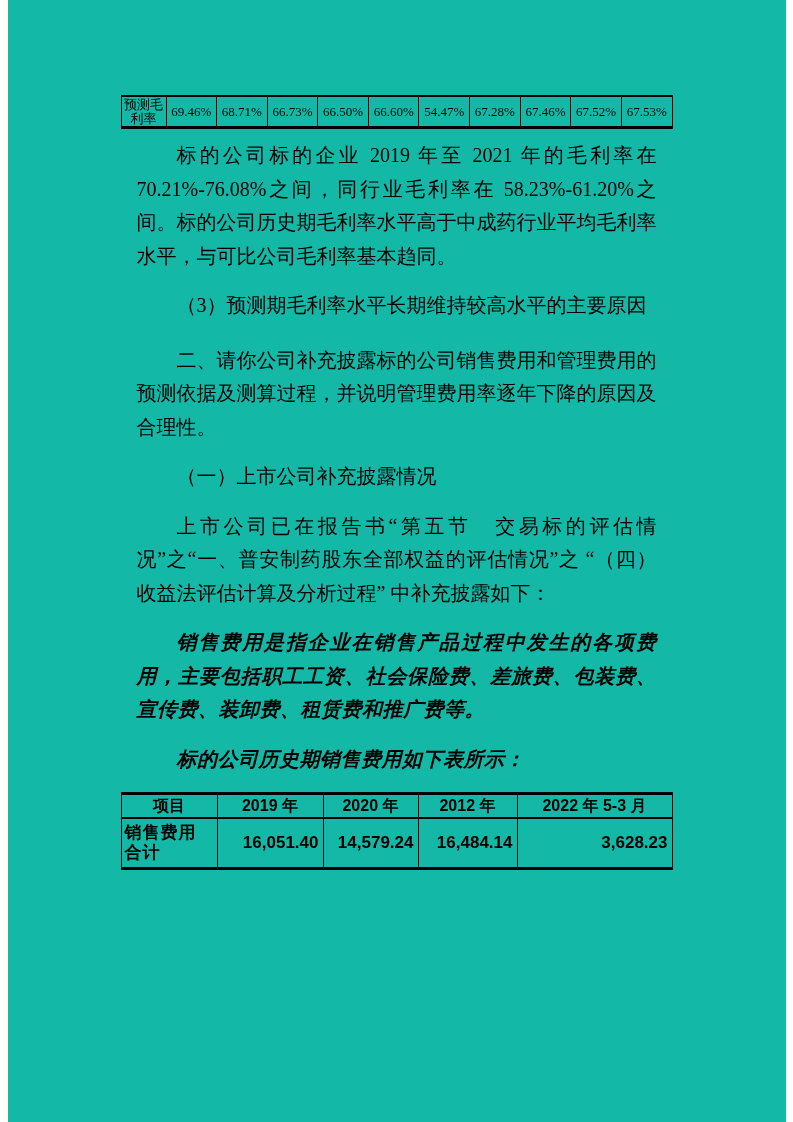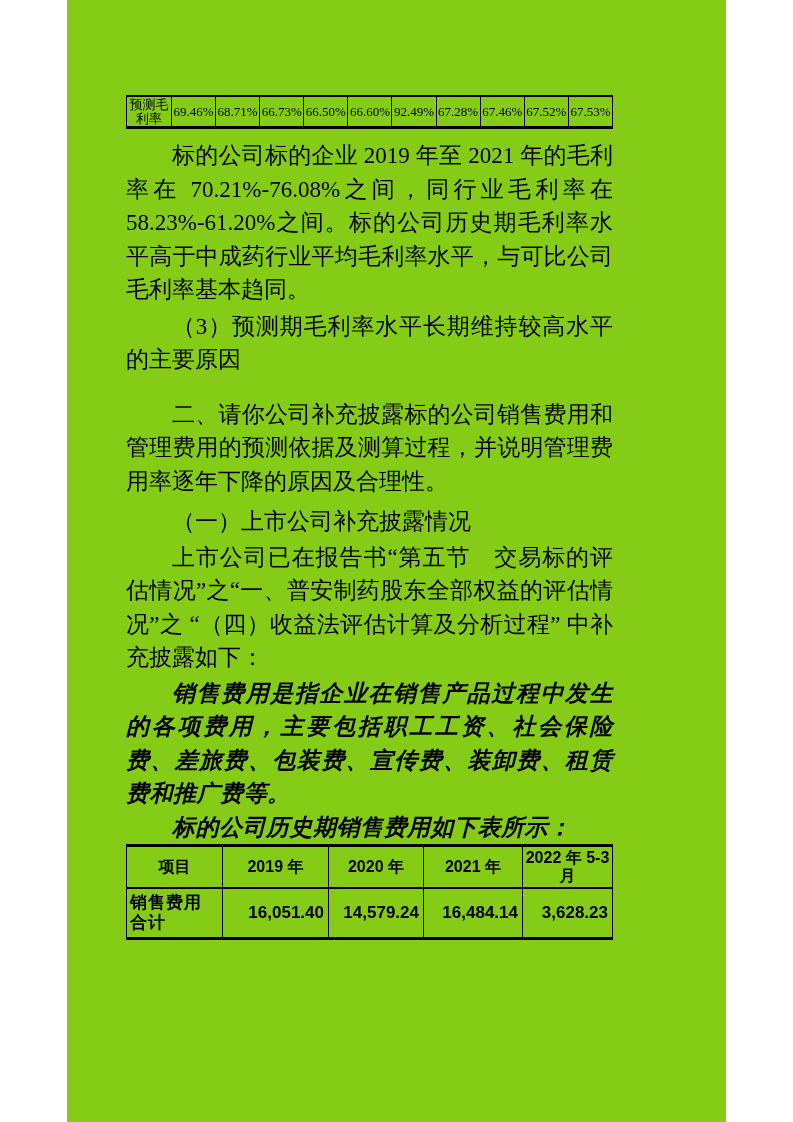--- a/index.html
+++ b/index.html
@@ -1,23 +1,23 @@
 <!DOCTYPE html>
 <html><head>
 <meta charset="utf-8">
 <style>
   html, body { margin: 0; padding: 0; background: #ffffff; }
   .page {
     position: relative;
-    width: 659px;
+    width: 778px;
     height: 1122px;
     margin: 0 auto;
-    background: #84cc16;
+    background: #14b8a6;
     box-sizing: border-box;
-    padding: 95px 113px 0 59px;
+    padding: 95px 113px 0 113px;
     color: #000;
     font-family: "Liberation Serif", "DejaVu Serif", serif;
     overflow: hidden;
   }
   
   table { border-collapse: collapse; }
   .t1 {
     width: 100%;
     table-layout: fixed;
     border-top: 2.5px solid #000;
@@ -28,25 +28,25 @@
     font-size: 13px;
     line-height: 13.5px;
     text-align: center;
     vertical-align: middle;
     padding: 1px 0;
     font-family: "Liberation Serif", "DejaVu Serif", serif;
   }
   .t1 td.rowlab { width: 44px; }
   
   .para {
-    font-size: 23px;
+    font-size: 20px;
     line-height: 33.5px;
     text-align: justify;
     text-indent: 2em;
-    margin: 0;
+    margin: 16px;
   }
   .hei {
     font-family: "Liberation Sans", "DejaVu Sans", sans-serif;
     font-weight: normal;
   }
   .kai {
     font-weight: bold;
     font-style: italic;
     letter-spacing: 0.5px;
   }
@@ -98,21 +98,21 @@
 
   <table class="t1">
     <tbody>
       <tr>
         <td class="rowlab">预测毛利率</td>
         <td>69.46%</td>
         <td>68.71%</td>
         <td>66.73%</td>
         <td>66.50%</td>
         <td>66.60%</td>
-        <td>92.49%</td>
+        <td>54.47%</td>
         <td>67.28%</td>
         <td>67.46%</td>
         <td>67.52%</td>
         <td>67.53%</td>
       </tr>
     </tbody>
   </table>
 
   <p class="para mt10">标的公司标的企业 2019 年至 2021 年的毛利率在 70.21%-76.08%之间，同行业毛利率在 58.23%-61.20%之间。标的公司历史期毛利率水平高于中成药行业平均毛利率水平，与可比公司毛利率基本趋同。</p>
 
@@ -137,21 +137,21 @@
         <col style="width:106px">
         <col style="width:95px">
         <col style="width:99px">
         <col>
     </colgroup>
     <thead>
       <tr>
         <th>项目</th>
         <th>2019 年</th>
         <th>2020 年</th>
-        <th>2021 年</th>
+        <th>2012 年</th>
         <th>2022 年 5-3 月</th>
       </tr>
     </thead>
     <tbody>
       <tr>
         <td class="rowlab">销售费用合计</td>
         <td>16,051.40</td>
         <td>14,579.24</td>
         <td>16,484.14</td>
         <td>3,628.23</td>

